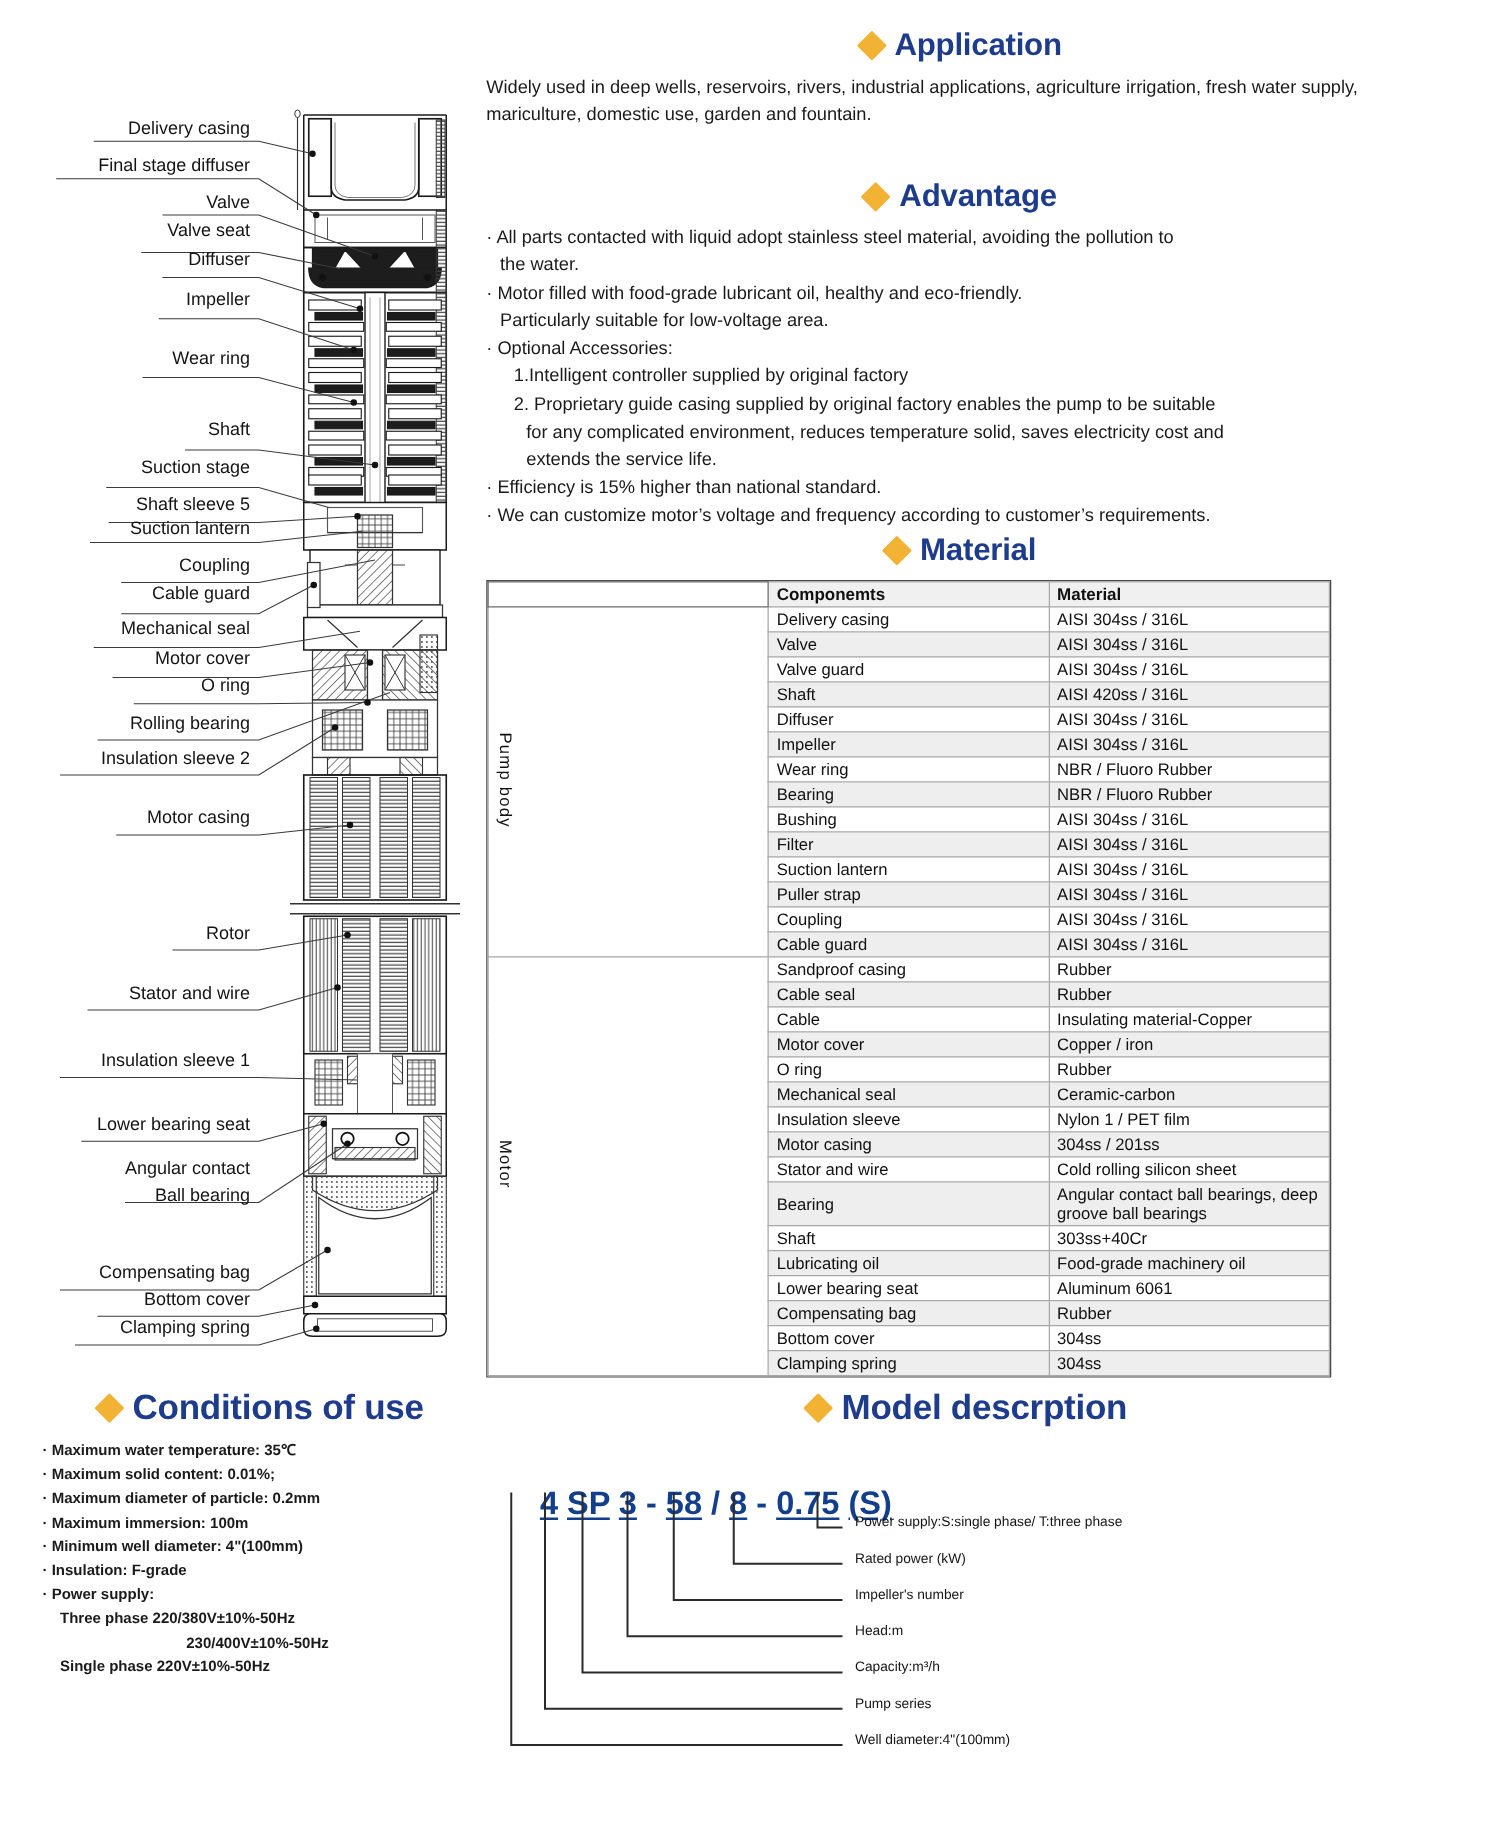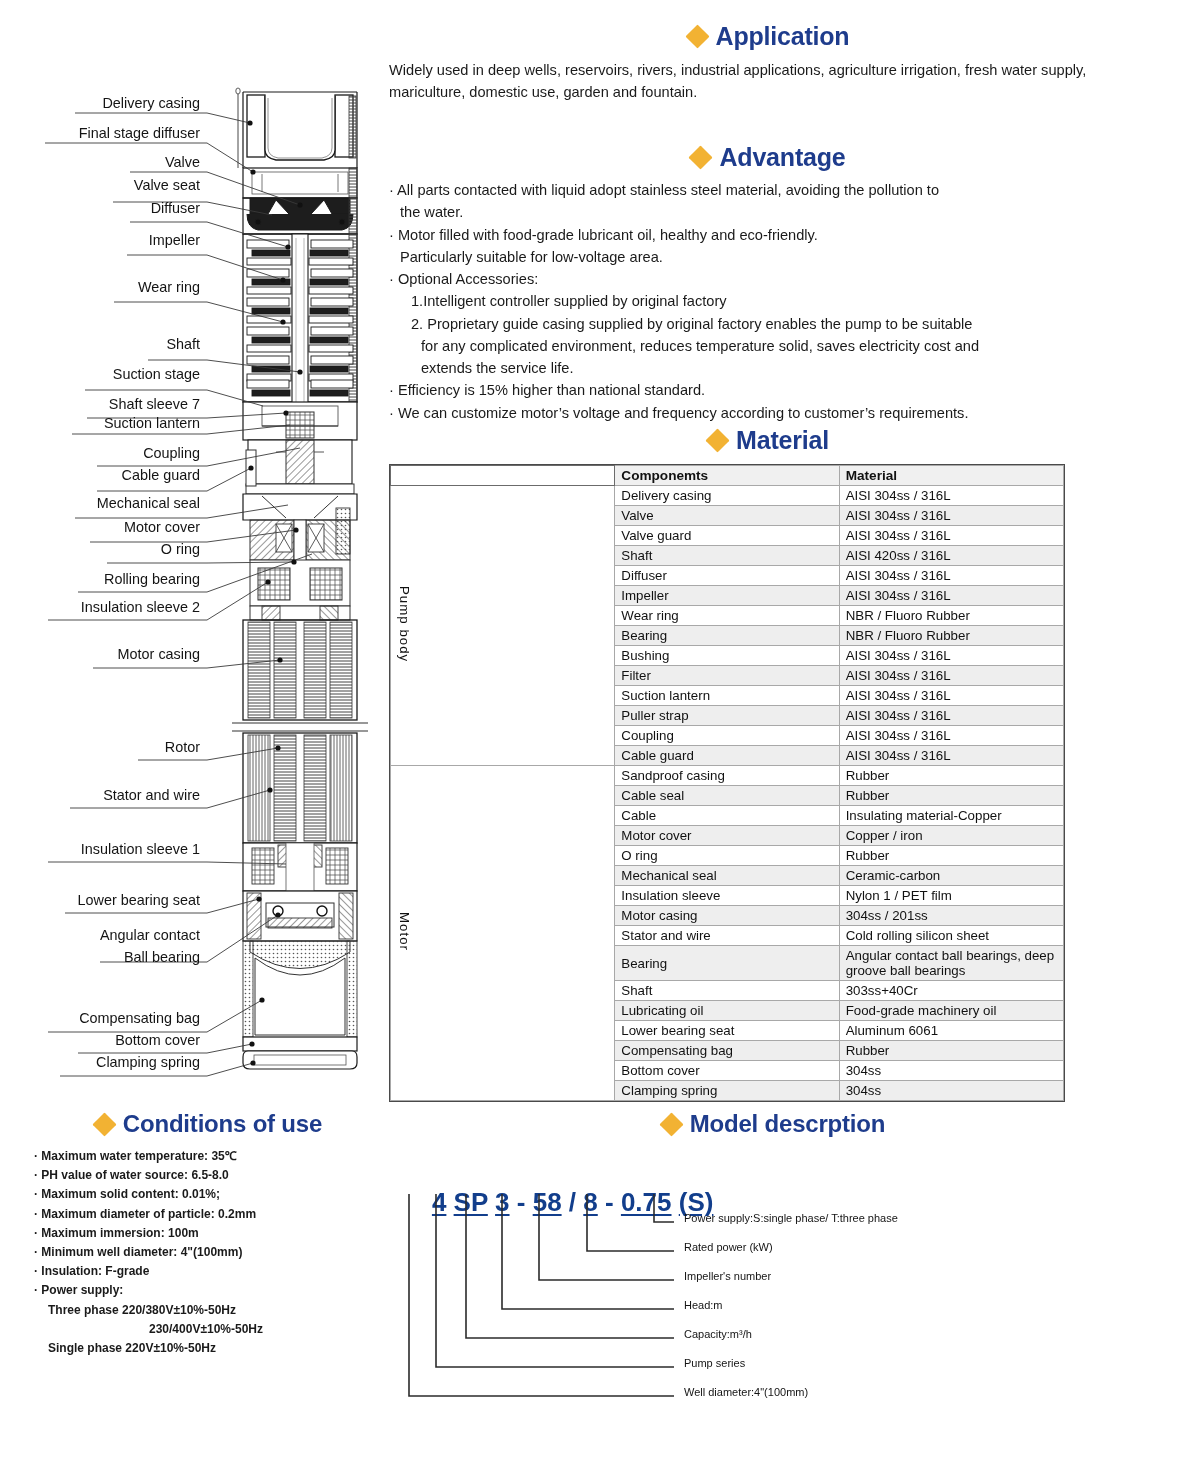--- a/index.html
+++ b/index.html
@@ -18,21 +18,21 @@
   .diamond {
     width:17px; height:17px; flex:0 0 auto;
     background:#F2B233;
     transform:rotate(45deg);
     border-radius:1px;
   }
   .heading .htxt {
     font-size:25px; font-weight:bold; color:#1E3C8C;
     letter-spacing:-0.2px; line-height:1;
   }
-  .heading.small .htxt { font-size:24px; }
+  .heading.small .htxt { font-size:28px; }
 
   
   .para { font-size:14.6px; line-height:1.52; color:#1a1a1a; }
   .bullets { font-size:14.6px; line-height:1.525; color:#1a1a1a; }
   .bullets .b { display:block; white-space:pre-wrap; }
   .b.ind1 { padding-left:11px; }
   .b.ind2 { padding-left:22px; }
   .b.ind3 { padding-left:32px; }
 
   
@@ -346,21 +346,21 @@
 
   <div class="dlabel" style="left:0;  top:95px;  width:200px;">Delivery casing</div>
   <div class="dlabel" style="left:0;  top:125px; width:200px;">Final stage diffuser</div>
   <div class="dlabel" style="left:0;  top:154px; width:200px;">Valve</div>
   <div class="dlabel" style="left:0;  top:177px; width:200px;">Valve seat</div>
   <div class="dlabel" style="left:0;  top:200px; width:200px;">Diffuser</div>
   <div class="dlabel" style="left:0;  top:232px; width:200px;">Impeller</div>
   <div class="dlabel" style="left:0;  top:279px; width:200px;">Wear ring</div>
   <div class="dlabel" style="left:0;  top:336px; width:200px;">Shaft</div>
   <div class="dlabel" style="left:0;  top:366px; width:200px;">Suction stage</div>
-  <div class="dlabel" style="left:0;  top:396px; width:200px;">Shaft sleeve 7</div>
+  <div class="dlabel" style="left:0;  top:396px; width:200px;">Shaft sleeve 5</div>
   <div class="dlabel" style="left:0;  top:415px; width:200px;">Suction lantern</div>
   <div class="dlabel" style="left:0;  top:445px; width:200px;">Coupling</div>
   <div class="dlabel" style="left:0;  top:467px; width:200px;">Cable guard</div>
   <div class="dlabel" style="left:0;  top:495px; width:200px;">Mechanical seal</div>
   <div class="dlabel" style="left:0;  top:519px; width:200px;">Motor cover</div>
   <div class="dlabel" style="left:0;  top:541px; width:200px;">O ring</div>
   <div class="dlabel" style="left:0;  top:571px; width:200px;">Rolling bearing</div>
   <div class="dlabel" style="left:0;  top:599px; width:200px;">Insulation sleeve 2</div>
   <div class="dlabel" style="left:0;  top:646px; width:200px;">Motor casing</div>
   <div class="dlabel" style="left:0;  top:739px; width:200px;">Rotor</div>
@@ -542,21 +542,20 @@
   </div>
 </section>
 
 <section id="conditions">
   <div class="heading small">
     <span class="diamond"></span>
     <span class="htxt">Conditions of use</span>
   </div>
   <div class="bullets">
     <span class="cond-line">· Maximum water temperature: 35℃</span>
-    <span class="cond-line">· PH value of water source: 6.5-8.0</span>
     <span class="cond-line">· Maximum solid content: 0.01%;</span>
     <span class="cond-line">· Maximum diameter of particle: 0.2mm</span>
     <span class="cond-line">· Maximum immersion: 100m</span>
     <span class="cond-line">· Minimum well diameter: 4"(100mm)</span>
     <span class="cond-line">· Insulation: F-grade</span>
     <span class="cond-line">· Power supply:</span>
     <span class="cond-line cond-ind">Three phase 220/380V±10%-50Hz</span>
     <span class="cond-line cond-ind2">230/400V±10%-50Hz</span>
     <span class="cond-line cond-ind">Single phase 220V±10%-50Hz</span>
   </div>

